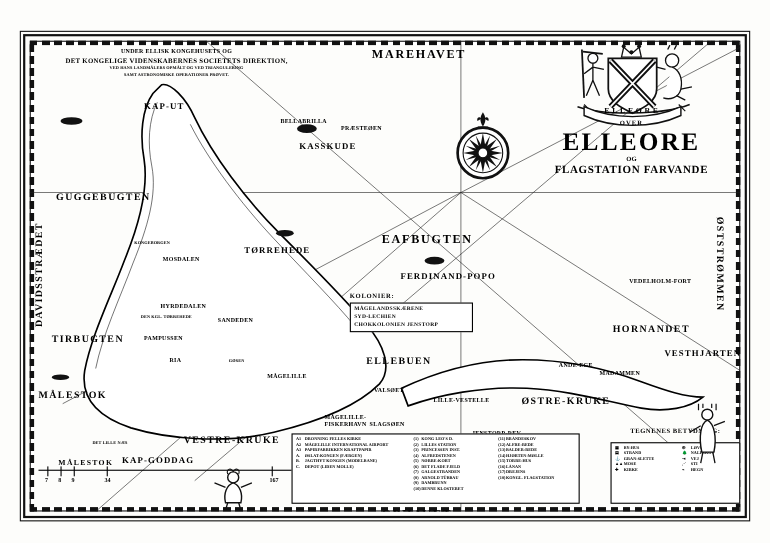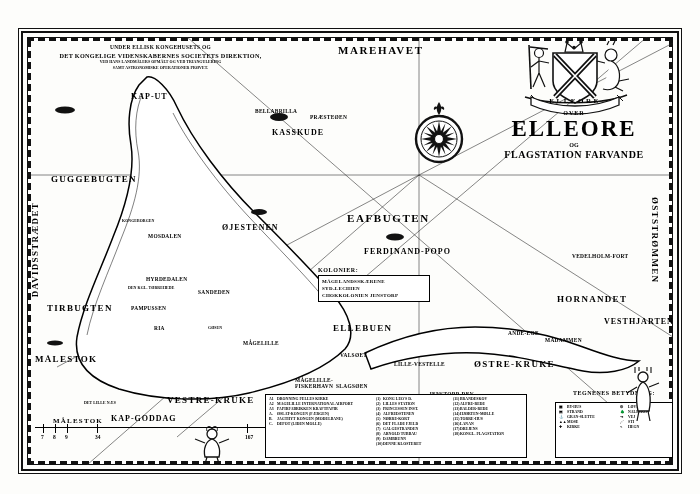--- a/index.html
+++ b/index.html
@@ -244,21 +244,21 @@
         <div class="lbl seabig" style="left: 320px; top: 426px;">OPHAVET</div>
         <div class="lbl sea" style="left: 4px; top: 165px; transform: rotate(-90deg) translateX(-100%); transform-origin: left top;">DAVIDSSTRÆDET</div>
         <div class="lbl sea" style="left: 632px; top: 160px; transform: rotate(90deg); transform-origin: left top;">ØSTSTRØMMEN</div>
       </div>
 
     <div id="place-layer">
         <div class="lbl cape" style="left: 104px; top: 56px;">KAP-UT</div>
         <div class="lbl tiny5" style="left: 228px; top: 72px;">BELLABRILLA</div>
         <div class="lbl tiny5" style="left: 283px; top: 78px;">PRÆSTEØEN</div>
         <div class="lbl cape" style="left: 245px; top: 92px;">KASSKUDE</div>
-        <div class="lbl cape" style="left: 195px; top: 187px;">ØJESTENEN</div>
+        <div class="lbl cape" style="left: 195px; top: 187px;">TØRREHEDE</div>
         <div class="lbl cape" style="left: 337px; top: 211px;">FERDINAND-POPO</div>
         <div class="lbl tiny5" style="left: 545px; top: 217px;">VEDELHOLM-FORT</div>
         <div class="lbl cape" style="left: 577px; top: 281px;">VESTHJARTEN</div>
         <div class="lbl tiny5" style="left: 481px; top: 294px;">ANDE-EGE</div>
         <div class="lbl tiny5" style="left: 518px; top: 301px;">MADAMMEN</div>
         <div class="lbl tiny5" style="left: 402px; top: 355px;">JENSTORP-REV</div>
         <div class="lbl tiny5" style="left: 268px; top: 341px;">MÅGELILLE-</div>
         <div class="lbl tiny5" style="left: 268px; top: 347px;">FISKERHAVN</div>
         <div class="lbl tiny5" style="left: 309px; top: 347px;">SLAGSØEN</div>
         <div class="lbl tiny5" style="left: 313px; top: 316px;">VALSØET</div>

